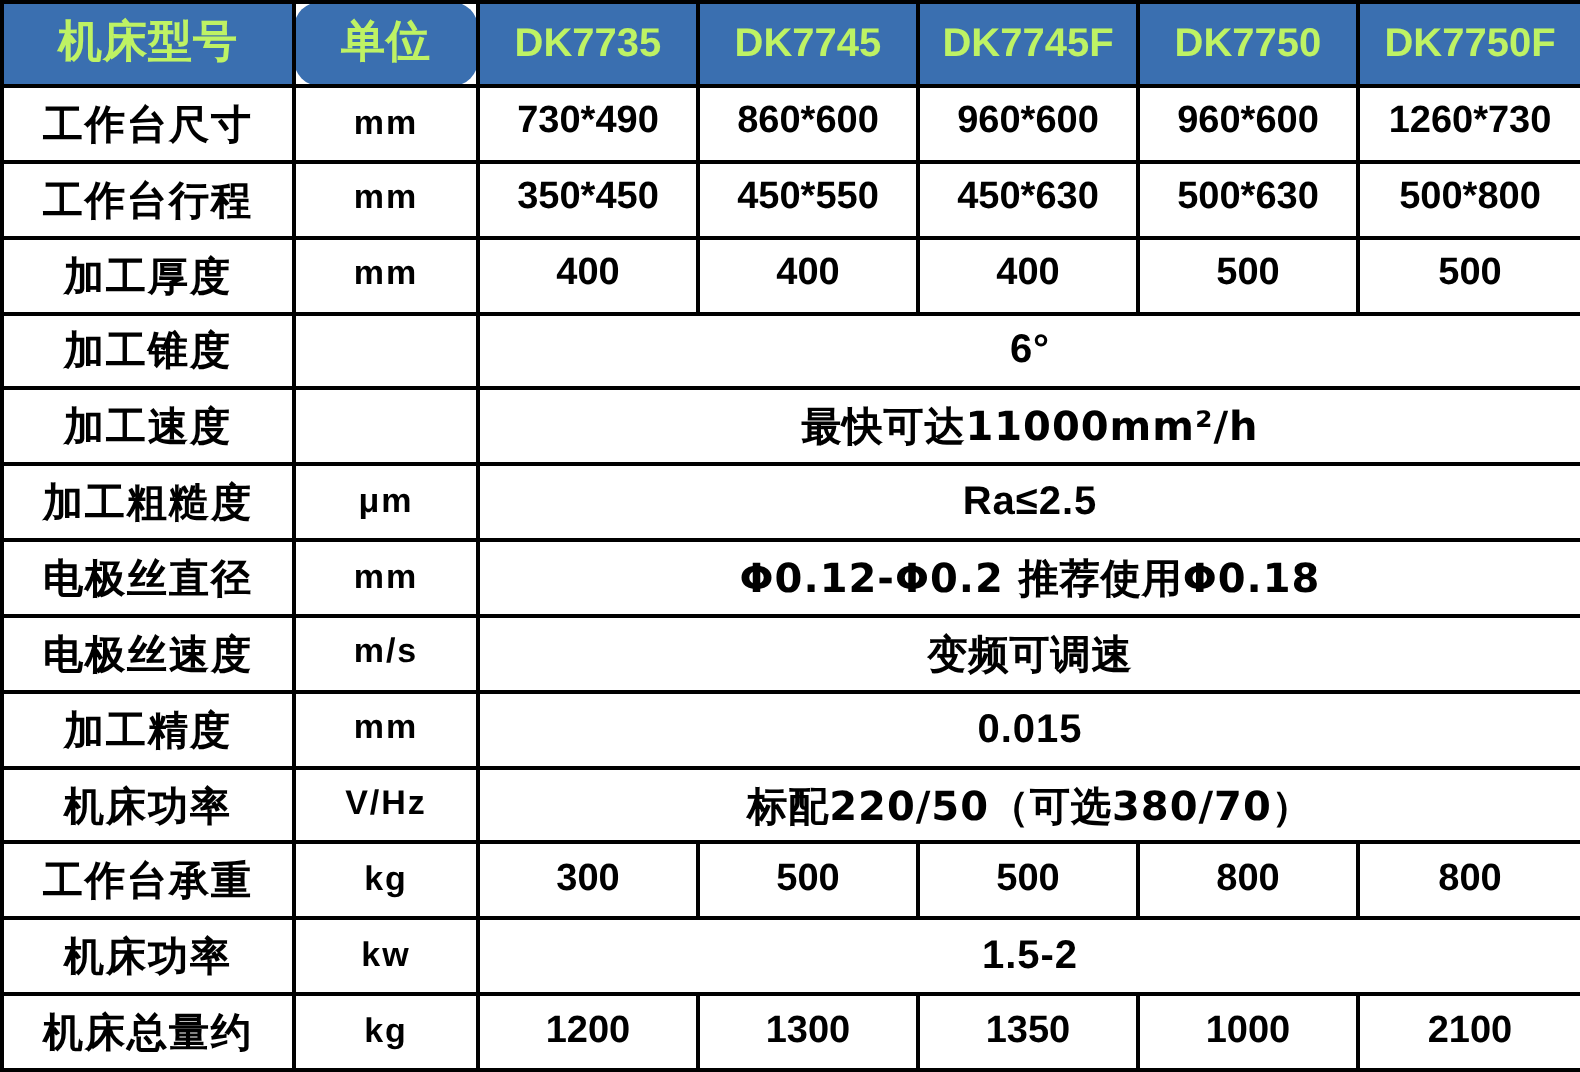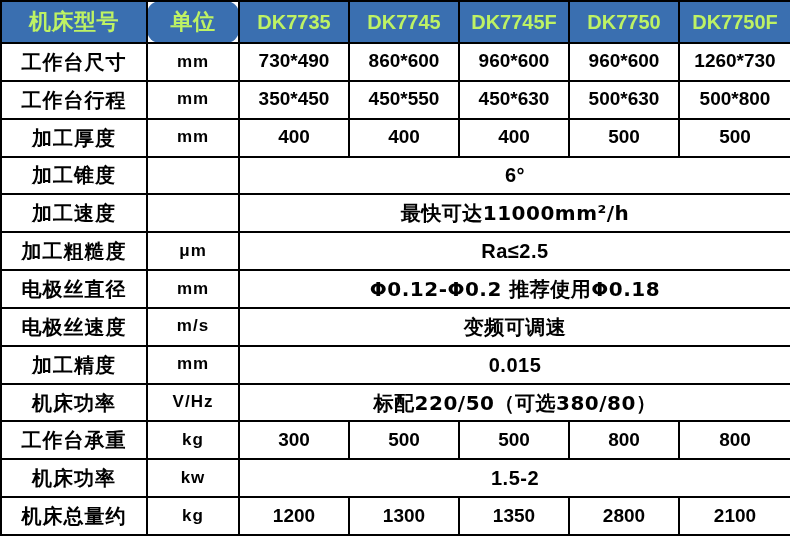--- a/index.html
+++ b/index.html
@@ -165,21 +165,21 @@
 
     <tr>
       <td class="param cjk">加工精度</td>
       <td class="unit">mm</td>
       <td class="val-span" colspan="5">0.015</td>
     </tr>
 
     <tr>
       <td class="param cjk">机床功率</td>
       <td class="unit">V/Hz</td>
-      <td class="val-span cjk" colspan="5">标配220/50（可选380/80）</td>
+      <td class="val-span cjk" colspan="5">标配220/50（可选380/70）</td>
     </tr>
 
     <tr>
       <td class="param cjk">工作台承重</td>
       <td class="unit">kg</td>
       <td class="val">300</td>
       <td class="val">500</td>
       <td class="val">500</td>
       <td class="val">800</td>
       <td class="val">800</td>
@@ -190,17 +190,17 @@
       <td class="unit">kw</td>
       <td class="val-span" colspan="5">1.5-2</td>
     </tr>
 
     <tr>
       <td class="param cjk">机床总量约</td>
       <td class="unit">kg</td>
       <td class="val">1200</td>
       <td class="val">1300</td>
       <td class="val">1350</td>
-      <td class="val">2800</td>
+      <td class="val">1000</td>
       <td class="val">2100</td>
     </tr>
   </tbody>
 </table>
 
 </body></html>

